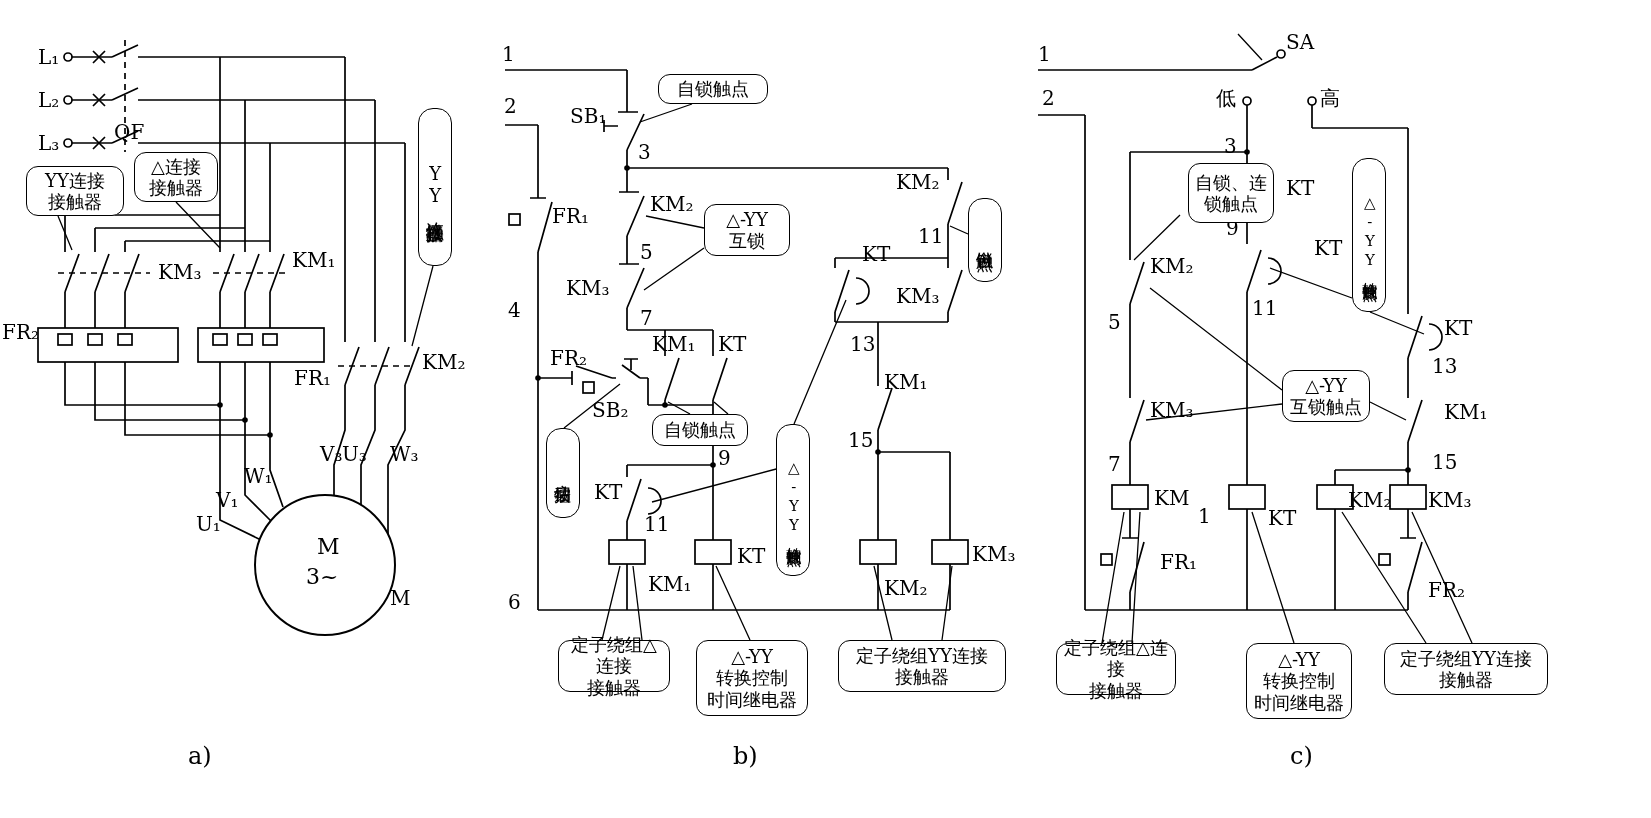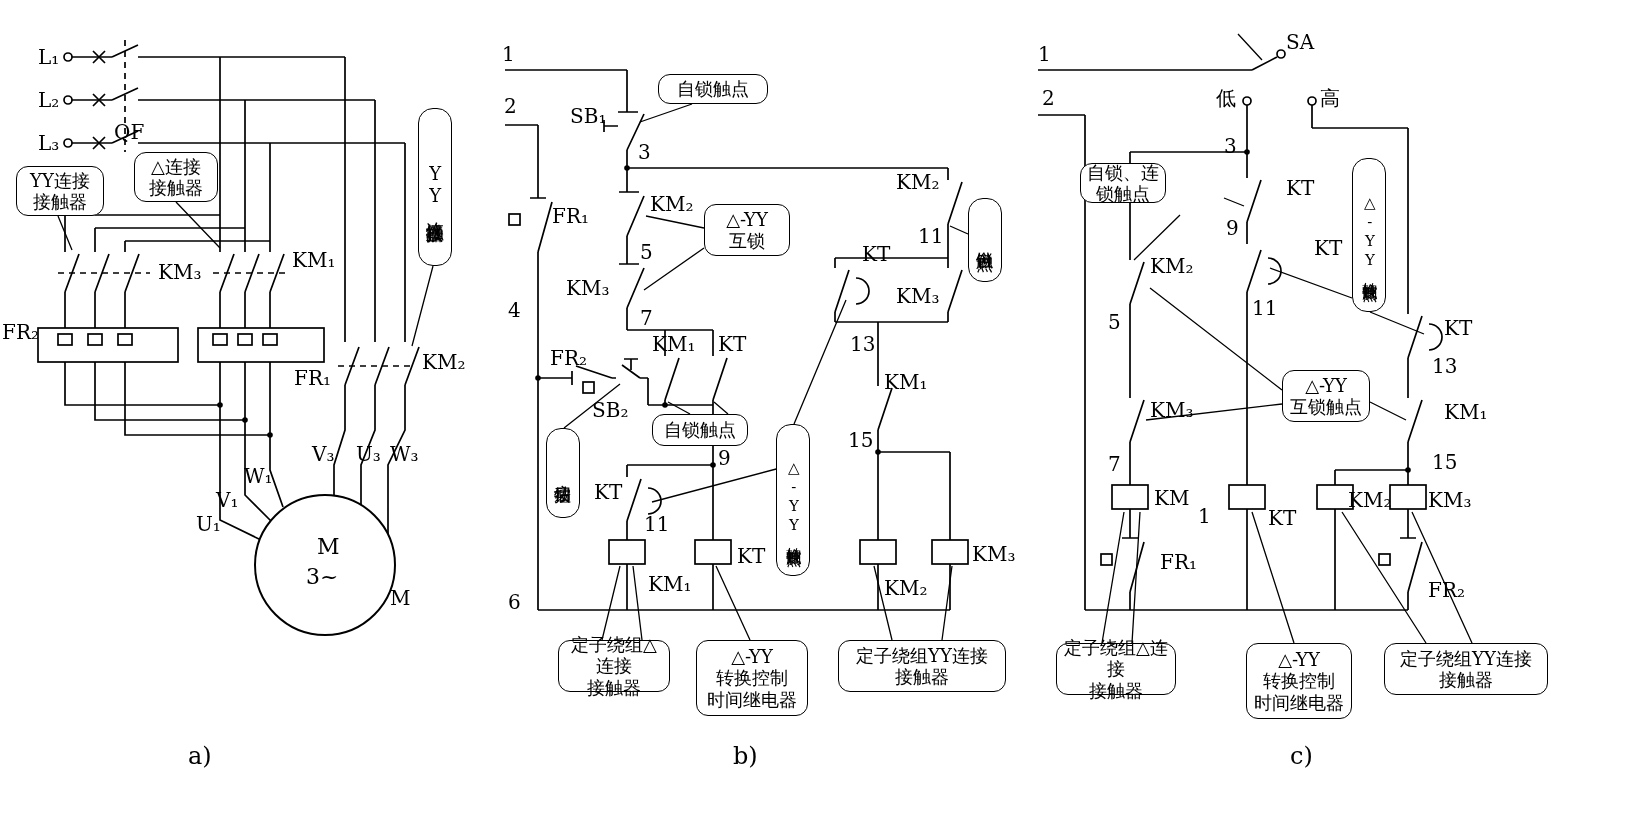--- a/index.html
+++ b/index.html
@@ -115,29 +115,29 @@
 <div class="lbl" style="left:38px;top:133px">L₃</div>
 <div class="lbl" style="left:114px;top:122px">QF</div>
 <div class="lbl" style="left:158px;top:262px">KM₃</div>
 <div class="lbl" style="left:292px;top:250px">KM₁</div>
 <div class="lbl" style="left:422px;top:352px">KM₂</div>
 <div class="lbl" style="left:2px;top:322px">FR₂</div>
 <div class="lbl" style="left:294px;top:368px">FR₁</div>
 <div class="lbl" style="left:244px;top:466px">W₁</div>
 <div class="lbl" style="left:216px;top:490px">V₁</div>
 <div class="lbl" style="left:196px;top:514px">U₁</div>
-<div class="lbl" style="left:312px;top:444px">V₃</div>
-<div class="lbl" style="left:356px;top:444px">U₃</div>
+<div class="lbl" style="left:320px;top:444px">V₃</div>
+<div class="lbl" style="left:342px;top:444px">U₃</div>
 <div class="lbl" style="left:390px;top:444px">W₃</div>
 <div class="lbl mid" style="left:317px;top:536px">M</div>
 <div class="lbl mid" style="left:306px;top:566px">3~</div>
 <div class="lbl" style="left:390px;top:588px">M</div>
 <div class="lbl big" style="left:188px;top:744px">a)</div>
 
-<div class="pill" style="left:16px;top:166px;width:88px;height:50px">YY连接
+<div class="pill" style="left:26px;top:166px;width:98px;height:50px">YY连接
 接触器</div>
 <div class="pill" style="left:134px;top:152px;width:84px;height:50px">△连接
 接触器</div>
 <div class="pill vpill" style="left:418px;top:108px;width:34px;height:158px">YY连接接触器</div>
 
 <div class="lbl" style="left:502px;top:44px">1</div>
 <div class="lbl" style="left:504px;top:96px">2</div>
 <div class="lbl" style="left:638px;top:142px">3</div>
 <div class="lbl" style="left:508px;top:300px">4</div>
 <div class="lbl" style="left:640px;top:242px">5</div>
@@ -202,21 +202,21 @@
 <div class="lbl" style="left:1444px;top:402px">KM₁</div>
 <div class="lbl" style="left:1154px;top:488px">KM</div>
 <div class="lbl" style="left:1198px;top:506px">1</div>
 <div class="lbl" style="left:1268px;top:508px">KT</div>
 <div class="lbl" style="left:1348px;top:490px">KM₂</div>
 <div class="lbl" style="left:1428px;top:490px">KM₃</div>
 <div class="lbl" style="left:1160px;top:552px">FR₁</div>
 <div class="lbl" style="left:1428px;top:580px">FR₂</div>
 <div class="lbl big" style="left:1290px;top:744px">c)</div>
 
-<div class="pill" style="left:1080px;top:163px;width:86px;height:40px">自锁、连
+<div class="pill" style="left:1188px;top:163px;width:86px;height:60px">自锁、连
 锁触点</div>
 <div class="pill vpill f15" style="left:1352px;top:158px;width:34px;height:154px">△-YY转换控制触点</div>
 <div class="pill" style="left:1282px;top:370px;width:88px;height:52px">△-YY
 互锁触点</div>
 <div class="pill" style="left:1056px;top:643px;width:120px;height:52px">定子绕组△连接
 接触器</div>
 <div class="pill" style="left:1246px;top:643px;width:106px;height:76px">△-YY
 转换控制
 时间继电器</div>
 <div class="pill" style="left:1384px;top:643px;width:164px;height:52px">定子绕组YY连接

